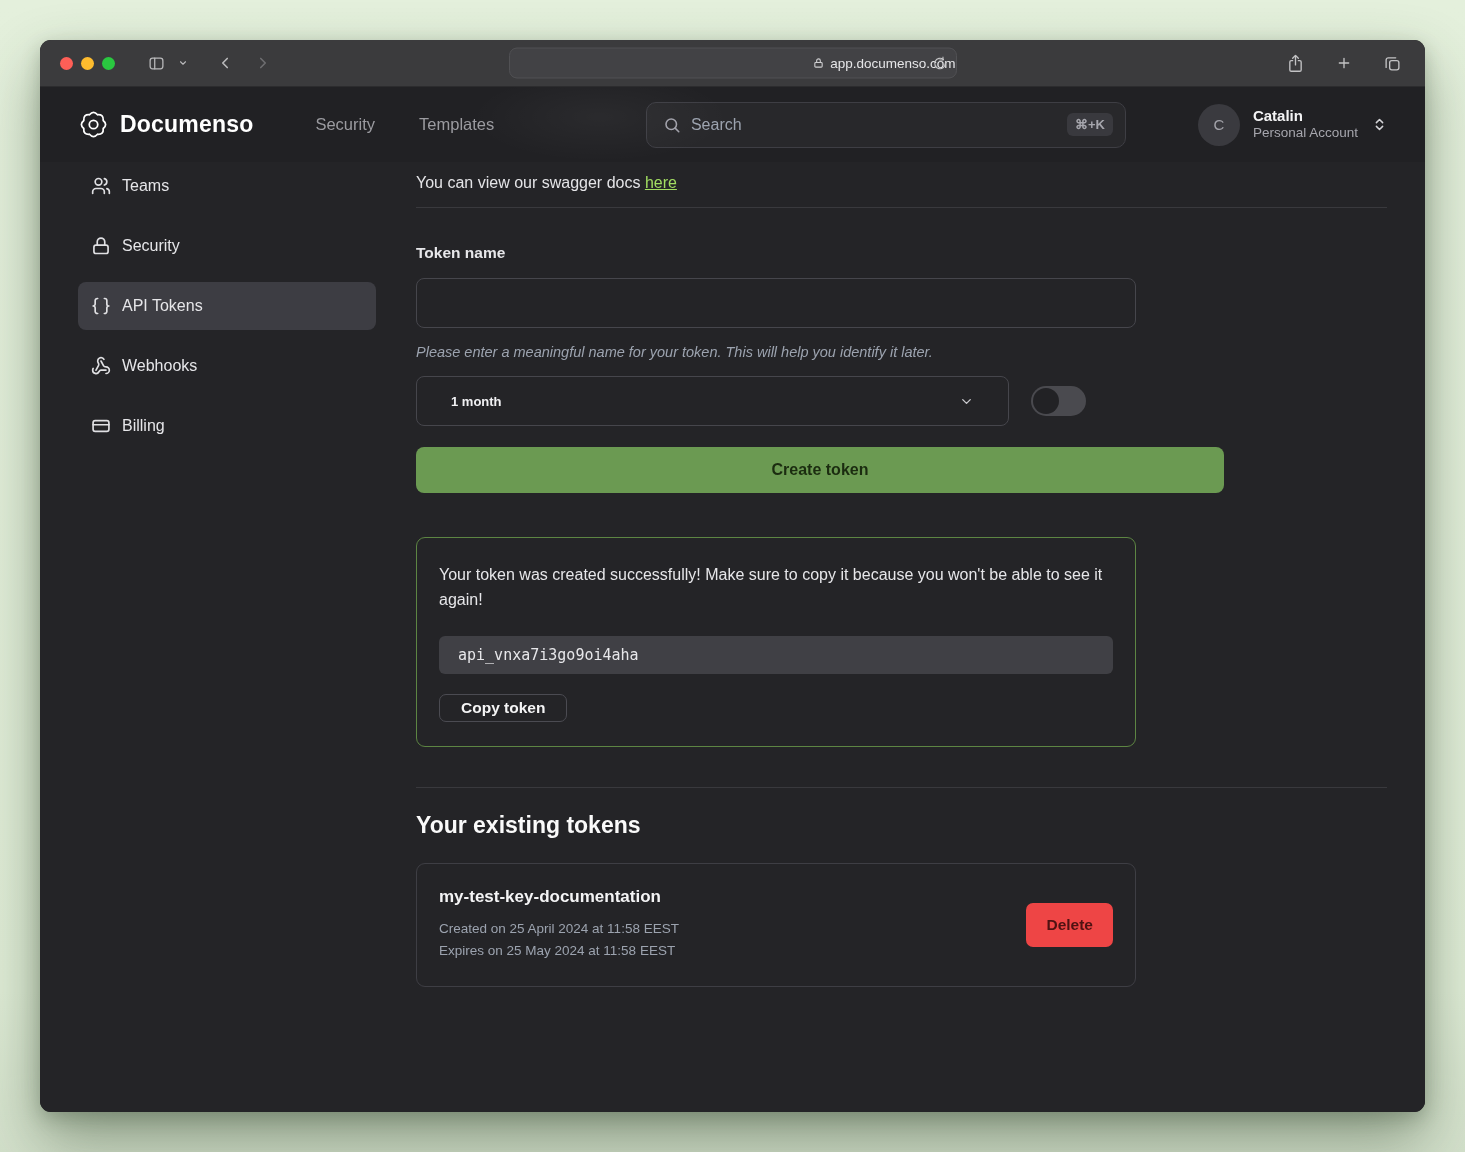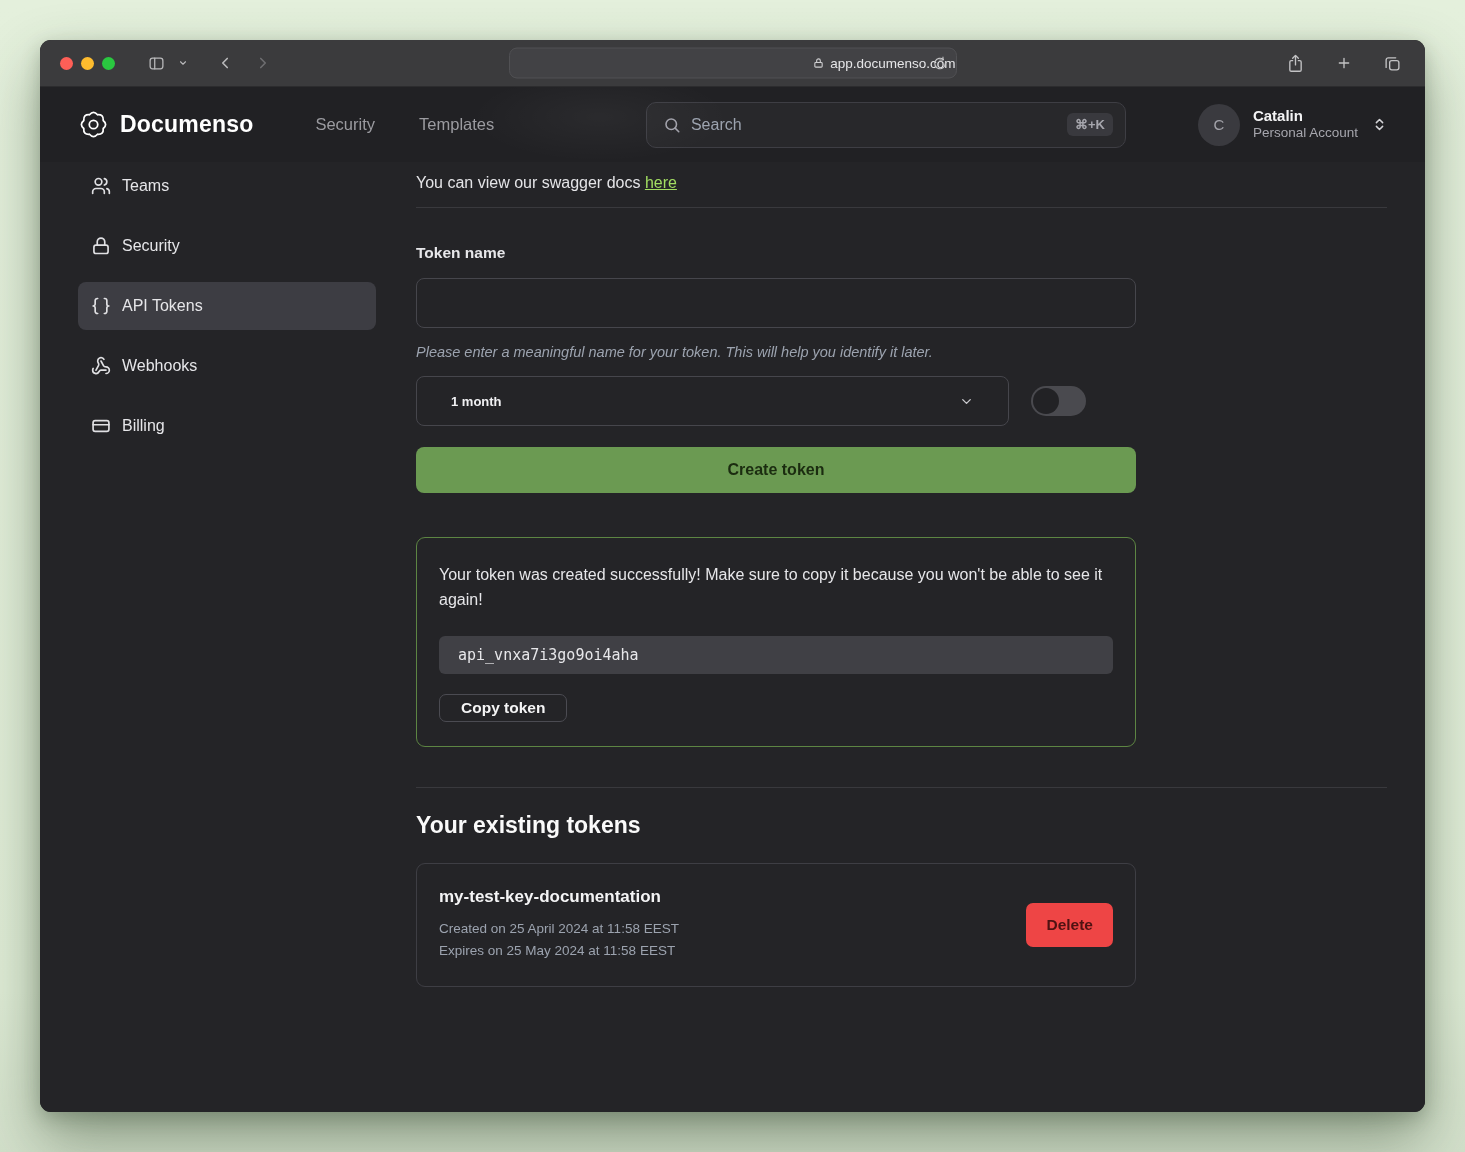--- a/index.html
+++ b/index.html
@@ -105,21 +105,21 @@
   .select .sel-chevron { margin-left:auto; color:#c9c9cd; display:flex; }
   .toggle {
     margin-left:22px; width:55px; height:30px; border-radius:16px; background:#4a4a4f;
     position:relative; cursor:pointer; flex-shrink:0;
   }
   .toggle .knob {
     position:absolute; left:2px; top:2px; width:26px; height:26px; border-radius:50%;
     background:#222225;
   }
   .create-btn {
-    margin-top:21px; width:720px; height:46px; border:none; border-radius:8px;
+    margin-top:21px; width:808px; height:46px; border:none; border-radius:8px;
     background:#6b9a52; color:#1b2c10; font-size:16px; font-weight:700;
     cursor:pointer; font-family:"Liberation Sans",sans-serif;
   }
   .success-box {
     margin-top:44px; width:720px; border:1px solid #5d8543; border-radius:9px;
     padding:24px 22px; background:#242427;
   }
   .success-msg { color:#e6e6e9; font-size:16px; line-height:1.58; max-width:690px; }
   .token-field {
     margin-top:23px; height:38px; background:#404045; border-radius:6px;

